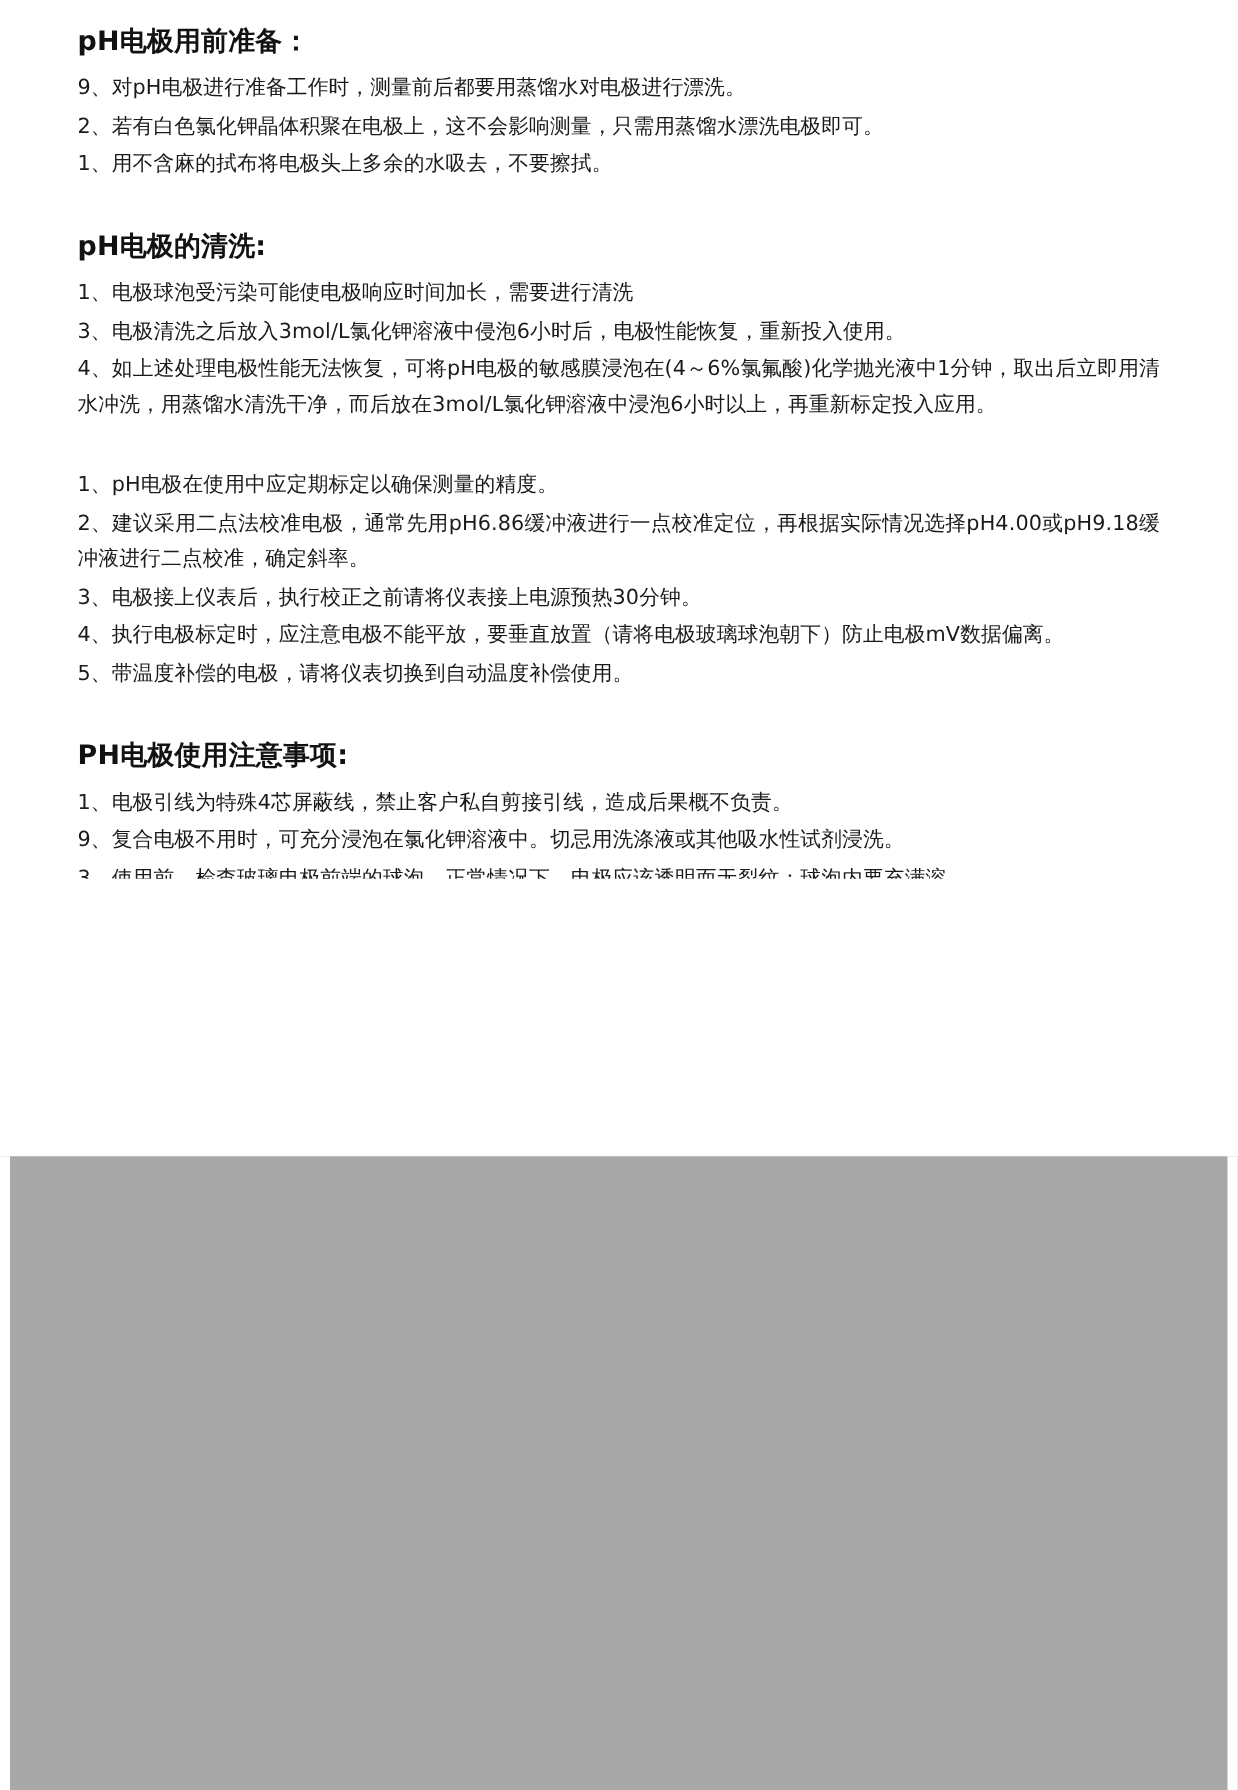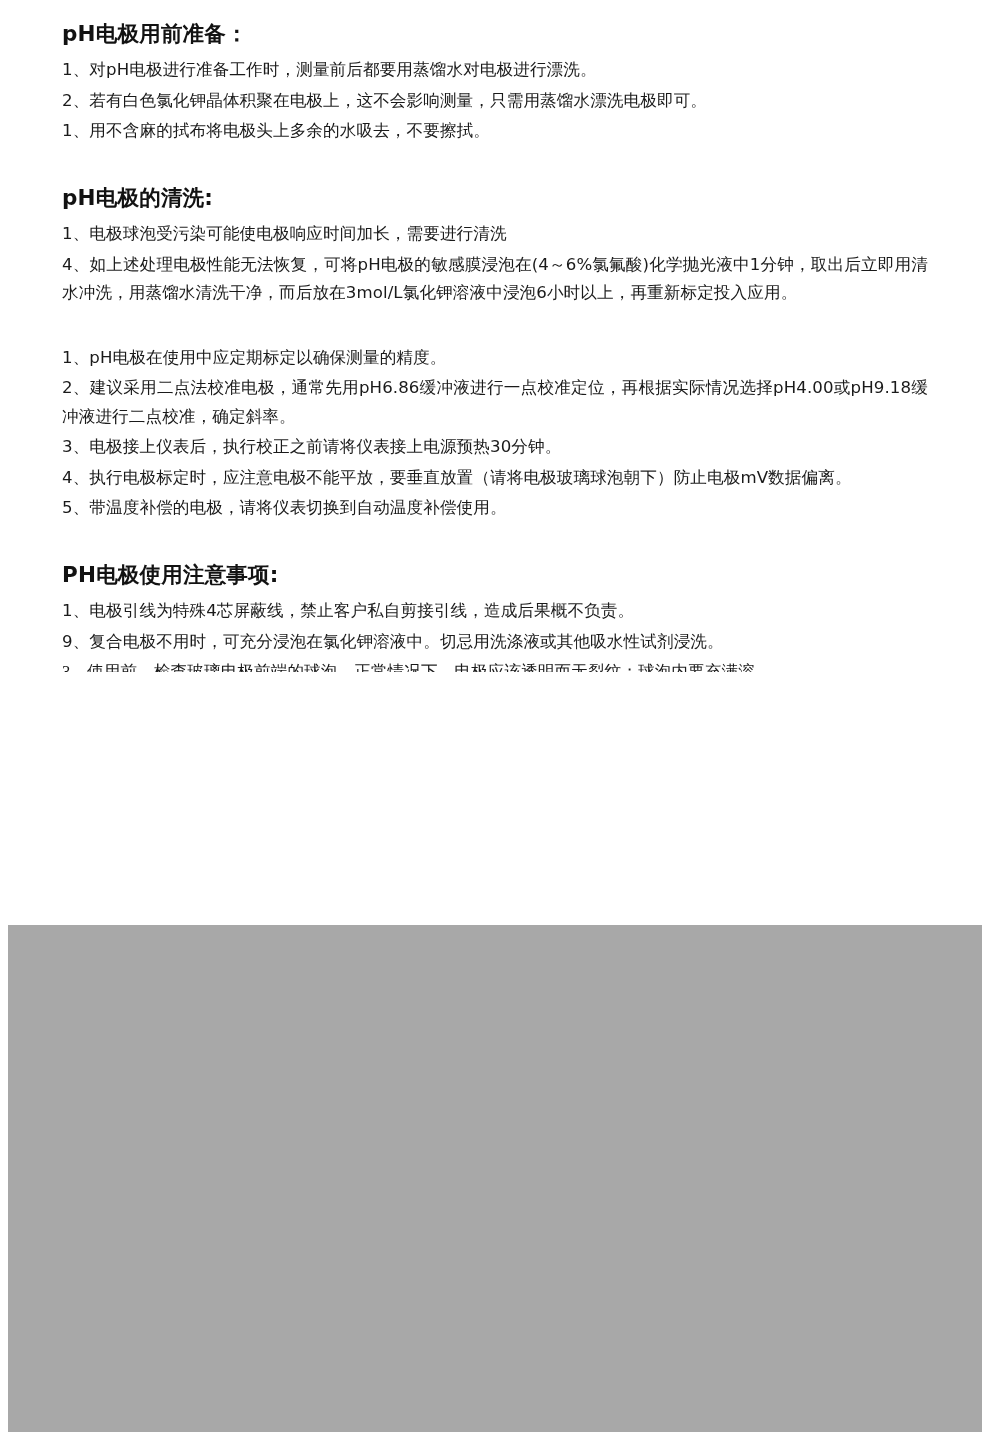--- a/index.html
+++ b/index.html
@@ -74,42 +74,42 @@
     position: absolute;
     right: 0;
     top: 925px;
     width: 8px;
     height: 507px;
     background: #ffffff;
   }
   .clipped-line {
     overflow: hidden;
     height: 14px;
-    font-family: Liberation Serif, serif;
   }
 </style>
 </head>
 <body>
 
 <div id="page">
 
   <div class="doc-body">
 
     <div class="section">
       <h2 class="section-heading">pH电极用前准备：</h2>
-      <p class="para">1、对pH电极进行准备工作时，测量前后都要用蒸馏水对电极进行漂洗。</p>
+      <p class="para">9、对pH电极进行准备工作时，测量前后都要用蒸馏水对电极进行漂洗。</p>
       <p class="para">2、若有白色氯化钾晶体积聚在电极上，这不会影响测量，只需用蒸馏水漂洗电极即可。</p>
       <p class="para">1、用不含麻的拭布将电极头上多余的水吸去，不要擦拭。</p>
     </div>
 
     <div class="spacer-md"></div>
 
     <div class="section">
       <h2 class="section-heading">pH电极的清洗:</h2>
       <p class="para">1、电极球泡受污染可能使电极响应时间加长，需要进行清洗</p>
+      <p class="para">3、电极清洗之后放入3mol/L氯化钾溶液中侵泡6小时后，电极性能恢复，重新投入使用。</p>
       <p class="para">4、如上述处理电极性能无法恢复，可将pH电极的敏感膜浸泡在(4～6%氯氟酸)化学抛光液中1分钟，取出后立即用清水冲洗，用蒸馏水清洗干净，而后放在3mol/L氯化钾溶液中浸泡6小时以上，再重新标定投入应用。</p>
     </div>
 
     <div class="spacer-md"></div>
 
     <div class="section">
       <p class="para">1、pH电极在使用中应定期标定以确保测量的精度。</p>
       <p class="para">2、建议采用二点法校准电极，通常先用pH6.86缓冲液进行一点校准定位，再根据实际情况选择pH4.00或pH9.18缓冲液进行二点校准，确定斜率。</p>
       <p class="para">3、电极接上仪表后，执行校正之前请将仪表接上电源预热30分钟。</p>
       <p class="para">4、执行电极标定时，应注意电极不能平放，要垂直放置（请将电极玻璃球泡朝下）防止电极mV数据偏离。</p>

